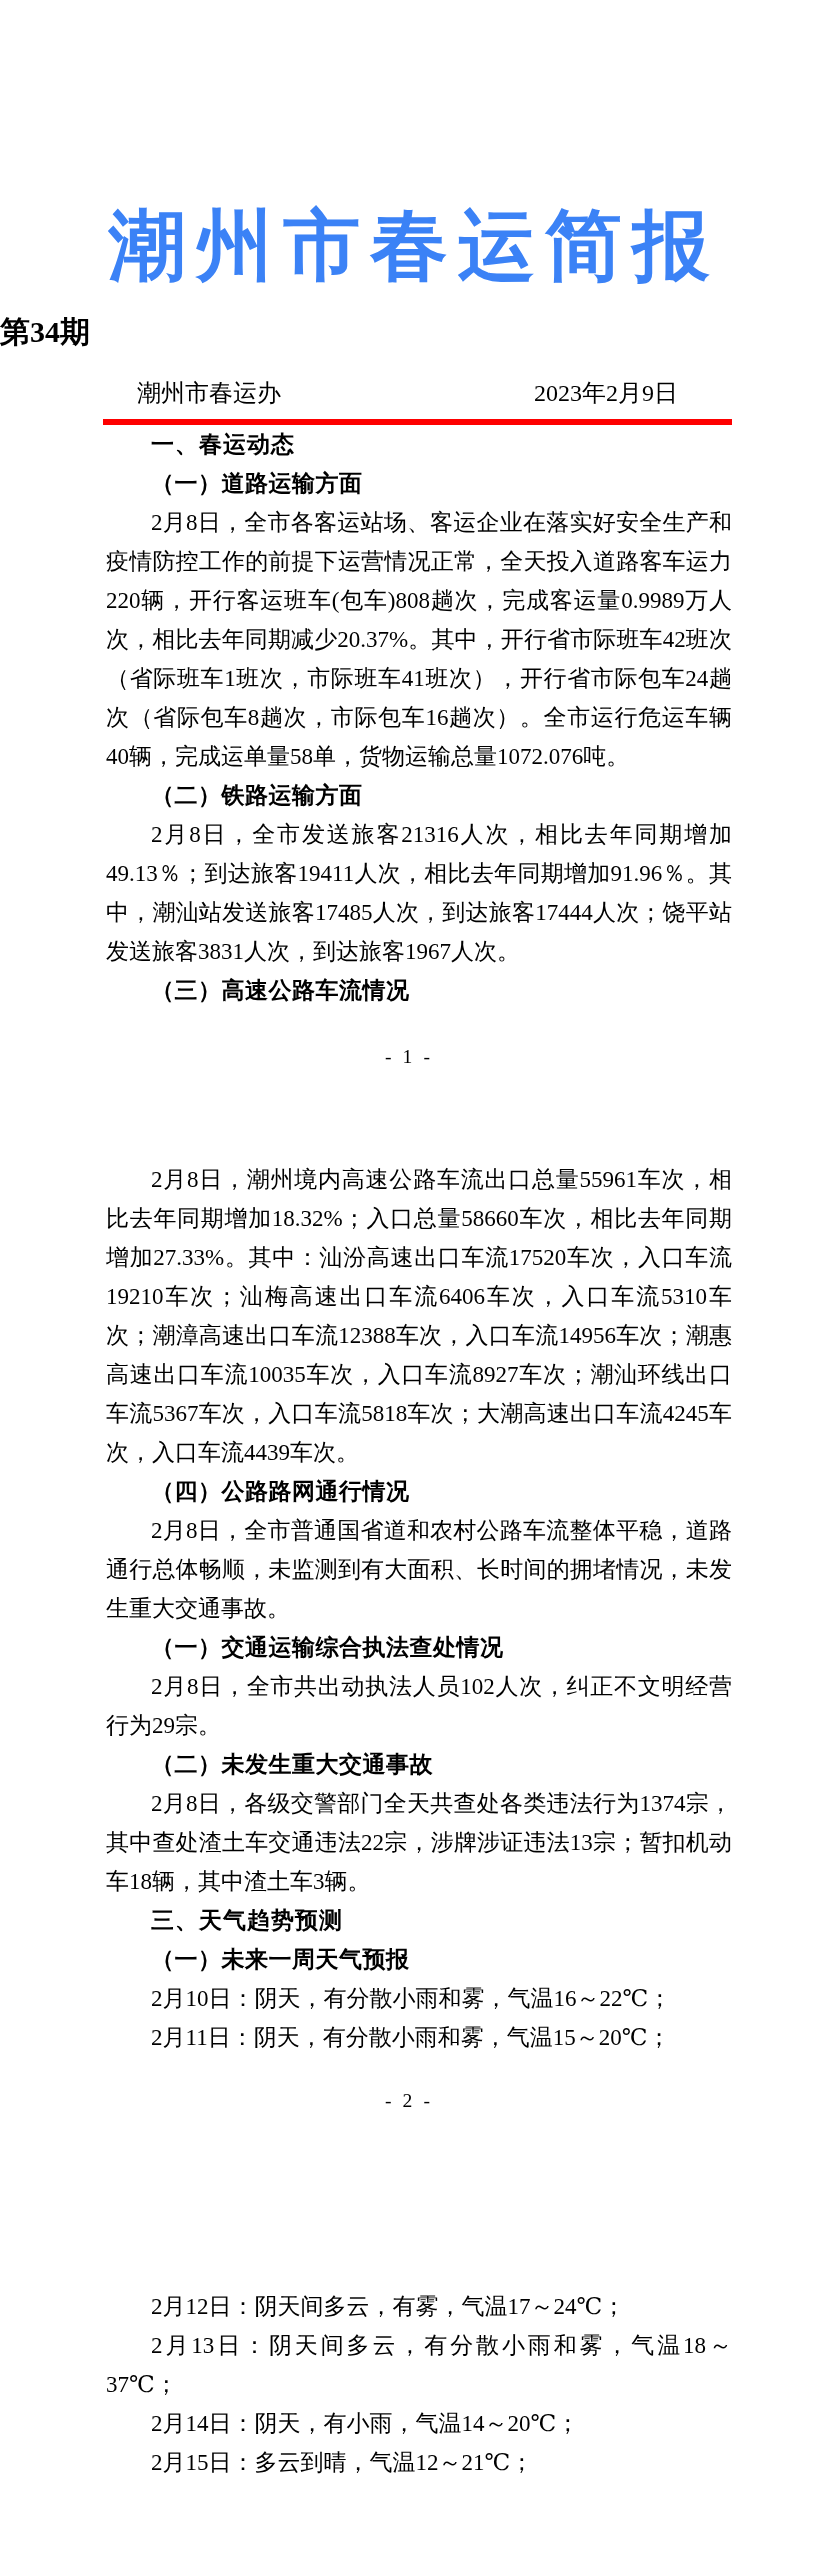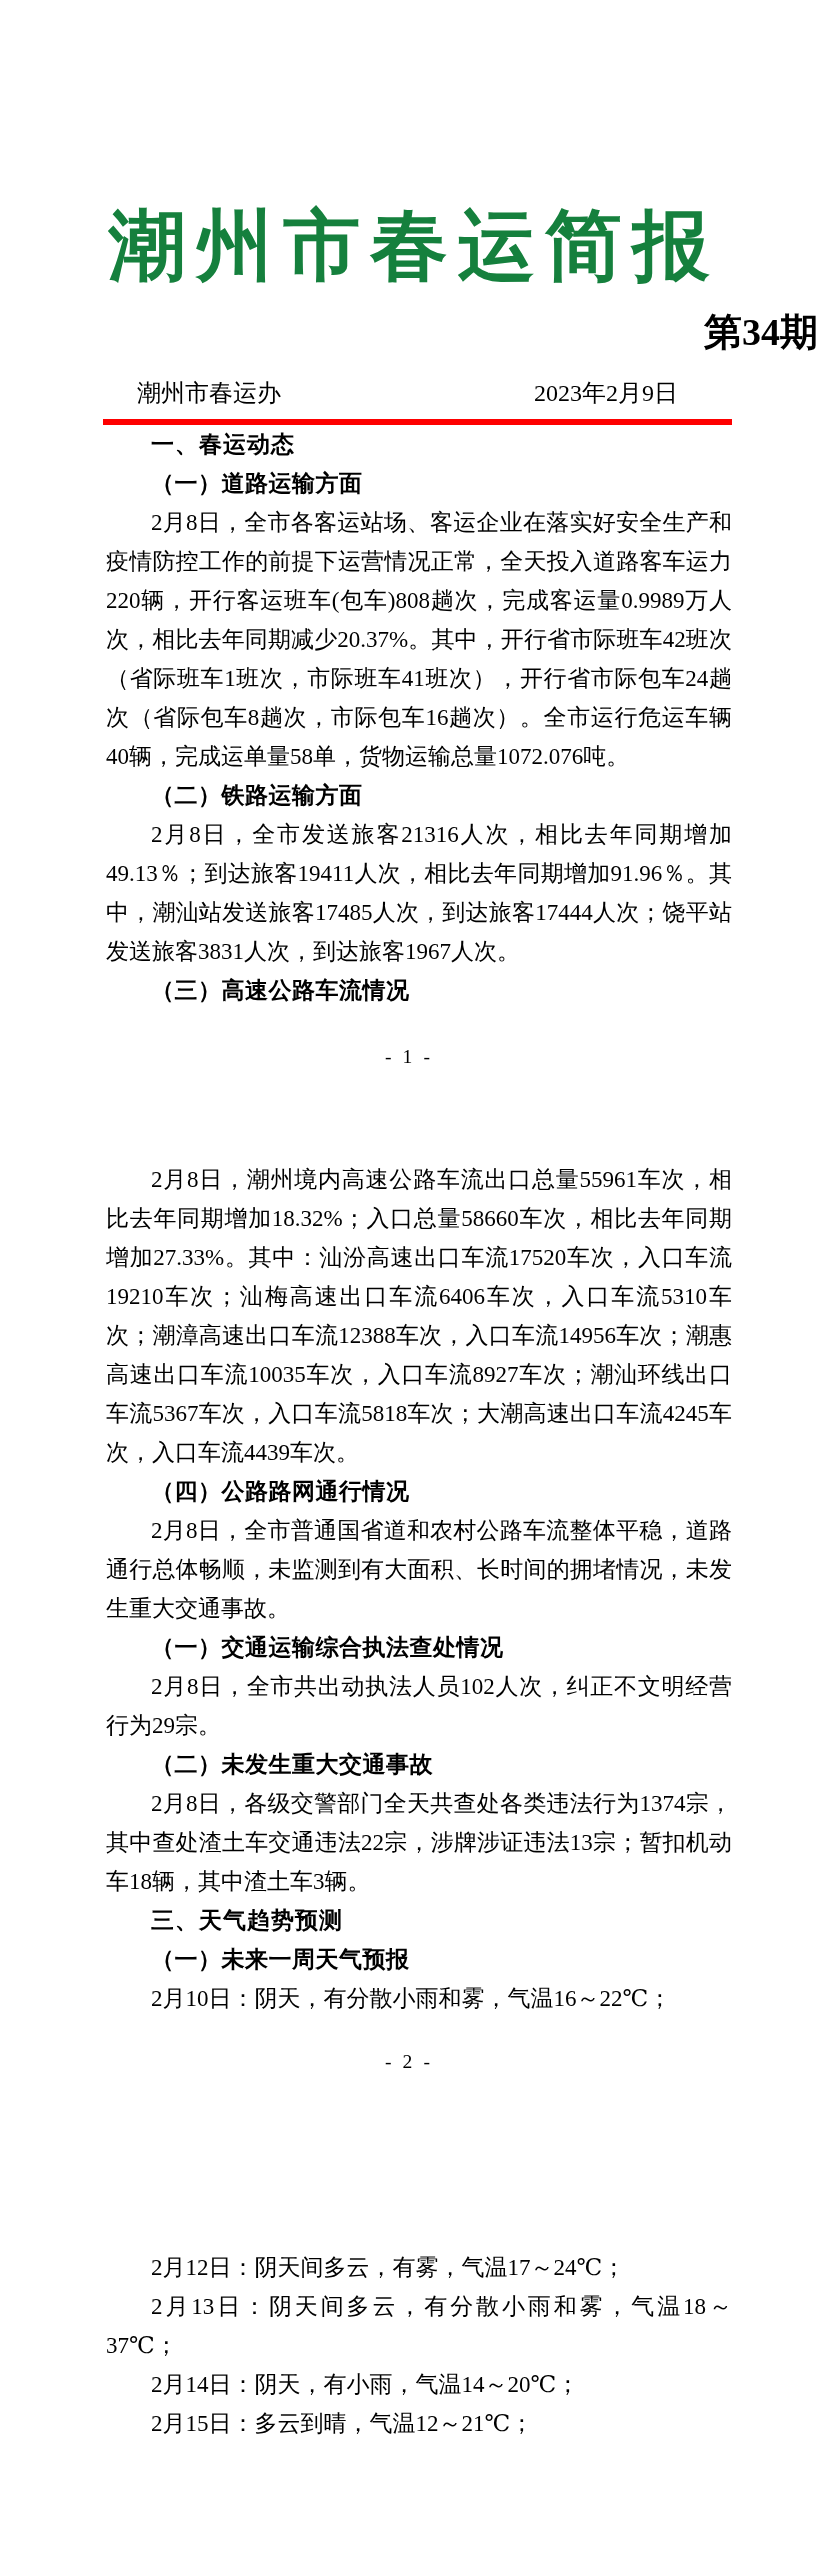--- a/index.html
+++ b/index.html
@@ -4,24 +4,24 @@
 <style>
   html,body{margin:0;padding:0;}
   body{
     width:818px;height:3470px;overflow:hidden;
     background:#ffffff;color:#000000;
     font-family:"Liberation Serif","DejaVu Serif",serif;
   }
   
   .masthead-title{
     padding-top:200px;text-align:center;
-    color:#15803d;font-size:77px;line-height:92px;font-weight:bold;
+    color:#3b82f6;font-size:77px;line-height:92px;font-weight:bold;
     letter-spacing:10.3px;text-indent:10.3px;white-space:nowrap;
   }
-  .issue-no{margin-top:24px;text-align:right;font-size:38px;line-height:32px;font-weight:bold;}
+  .issue-no{margin-top:24px;text-align:left;font-size:30px;line-height:32px;font-weight:bold;}
   .masthead-row{
     margin-left:106px;margin-top:32px;width:626px;box-sizing:border-box;
     padding-left:31px;padding-right:54px;
     display:flex;justify-content:space-between;align-items:flex-start;
     font-size:24px;line-height:27px;
   }
   .red-rule{margin-left:103px;margin-top:12.4px;width:629px;height:5.2px;background:#fe0000;}
   
   .body-block{
     margin-left:106px;width:626px;
@@ -65,20 +65,21 @@
   <p>2月8日，潮州境内高速公路车流出口总量55961车次，相比去年同期增加18.32%；入口总量58660车次，相比去年同期增加27.33%。其中：汕汾高速出口车流17520车次，入口车流19210车次；汕梅高速出口车流6406车次，入口车流5310车次；潮漳高速出口车流12388车次，入口车流14956车次；潮惠高速出口车流10035车次，入口车流8927车次；潮汕环线出口车流5367车次，入口车流5818车次；大潮高速出口车流4245车次，入口车流4439车次。</p>
   <p class="h-sub">（四）公路路网通行情况</p>
   <p>2月8日，全市普通国省道和农村公路车流整体平稳，道路通行总体畅顺，未监测到有大面积、长时间的拥堵情况，未发生重大交通事故。</p>
   <p class="h-sub">（一）交通运输综合执法查处情况</p>
   <p>2月8日，全市共出动执法人员102人次，纠正不文明经营行为29宗。</p>
   <p class="h-sub">（二）未发生重大交通事故</p>
   <p>2月8日，各级交警部门全天共查处各类违法行为1374宗，其中查处渣土车交通违法22宗，涉牌涉证违法13宗；暂扣机动车18辆，其中渣土车3辆。</p>
   <p class="h-sec">三、天气趋势预测</p>
   <p class="h-sub">（一）未来一周天气预报</p>
   <p>2月10日：阴天，有分散小雨和雾，气温16～22℃；</p>
+  <p>2月11日：阴天，有分散小雨和雾，气温15～20℃；</p>
 </div>
 <div class="page-num" id="pn2">- 2 -</div>
 
 <div class="body-block" id="body3">
   <p>2月12日：阴天间多云，有雾，气温17～24℃；</p>
   <p>2月13日：阴天间多云，有分散小雨和雾，气温18～37℃；</p>
   <p>2月14日：阴天，有小雨，气温14～20℃；</p>
   <p>2月15日：多云到晴，气温12～21℃；</p>
 
 </div>

